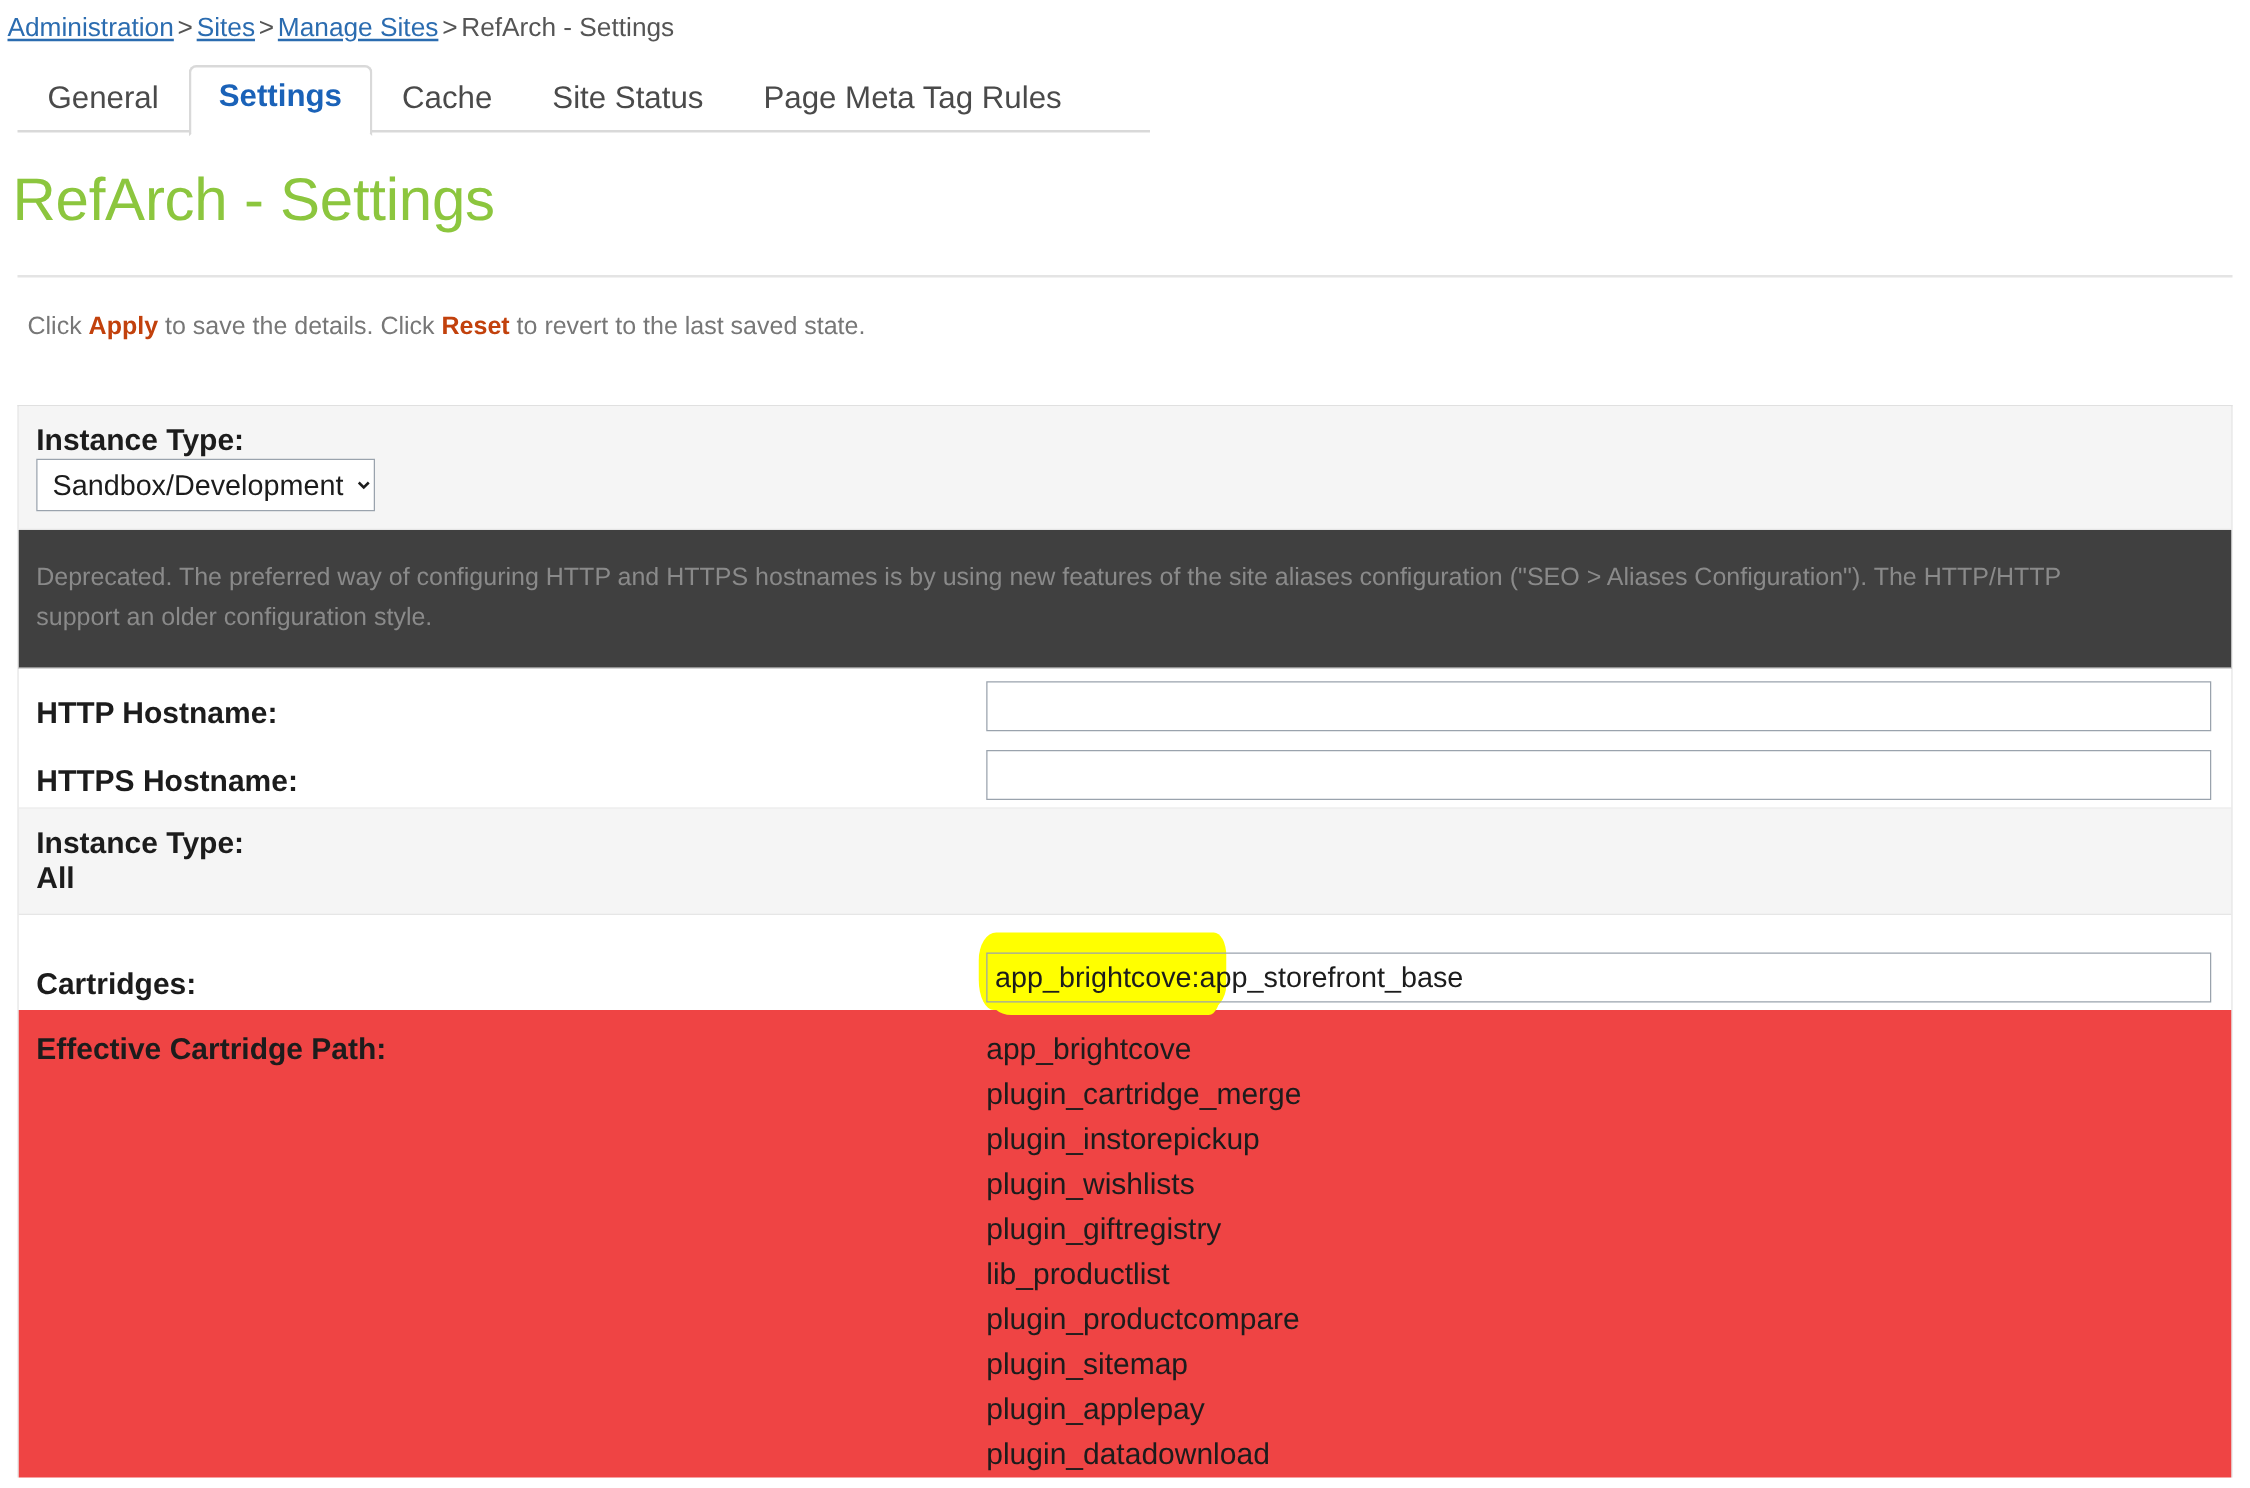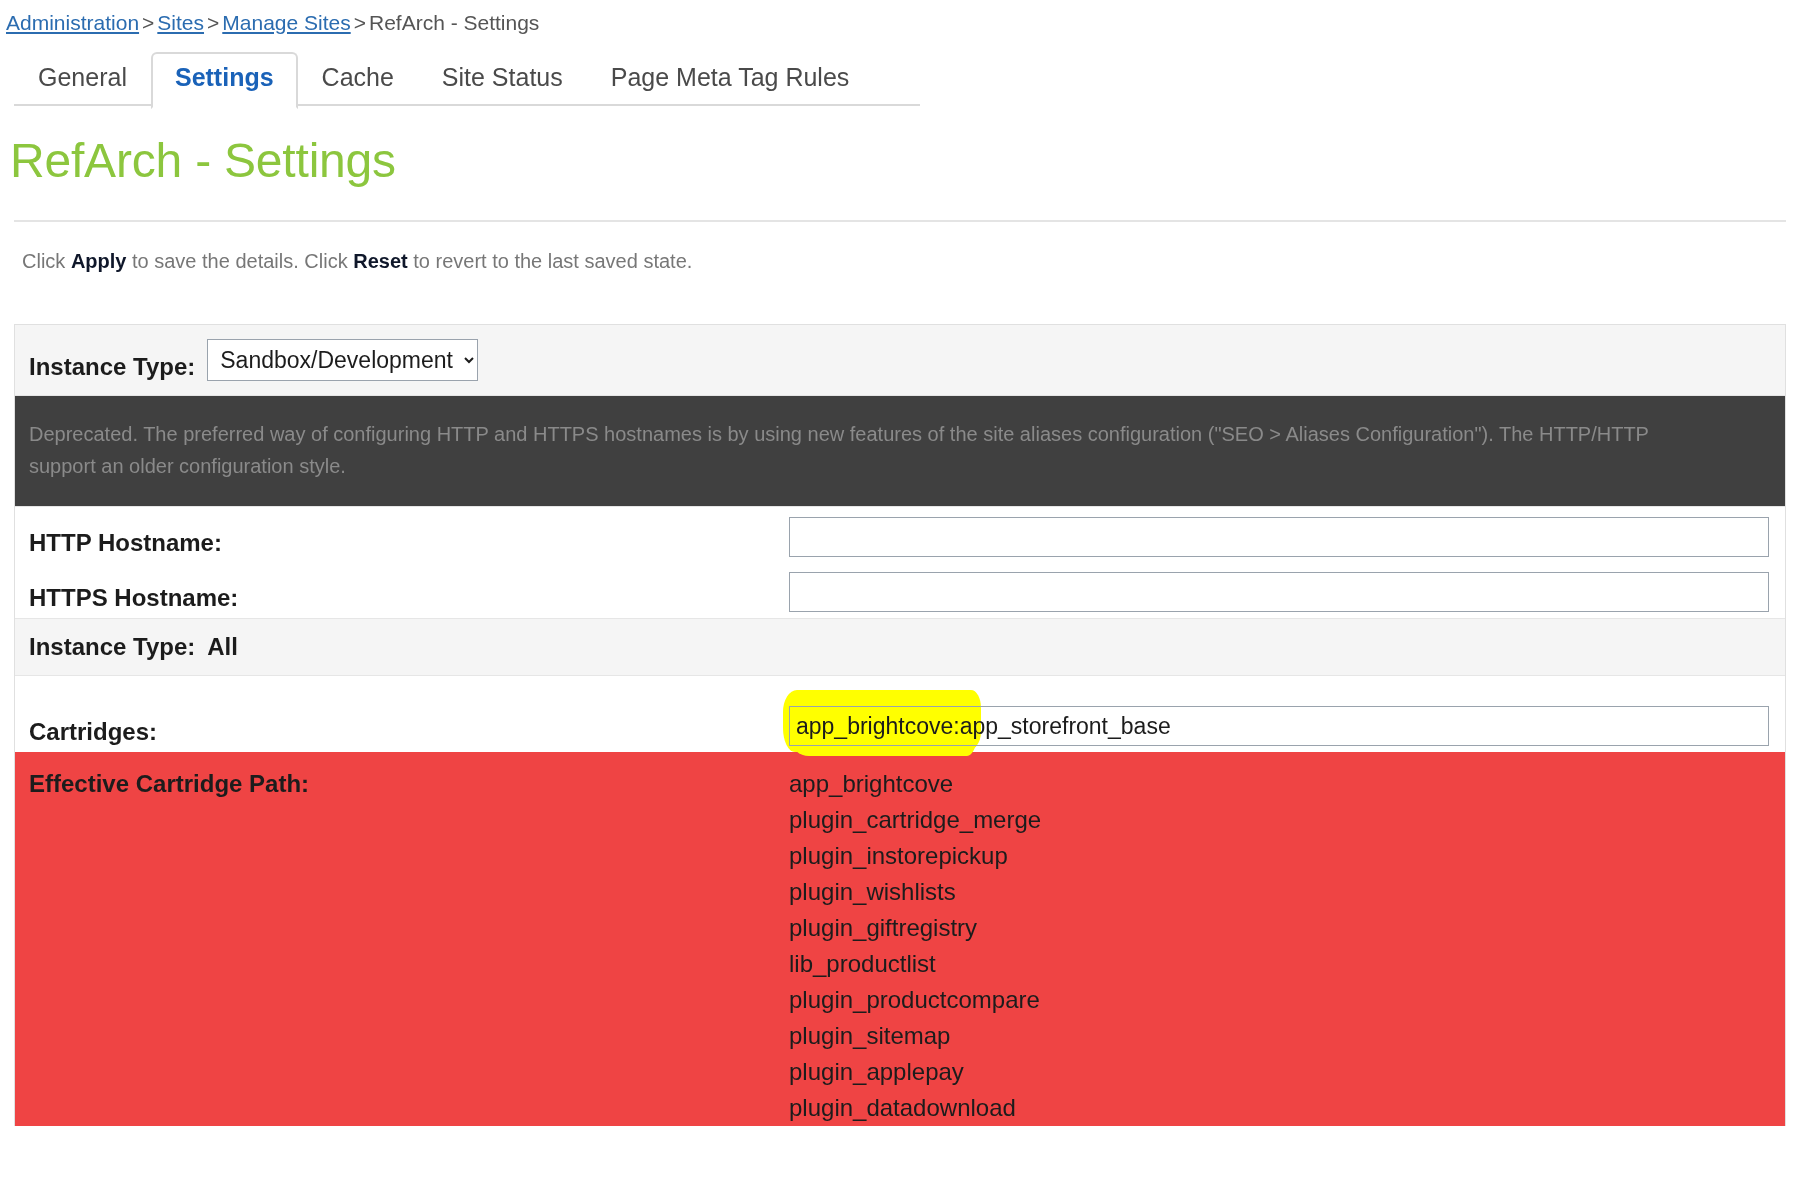--- a/index.html
+++ b/index.html
@@ -48,21 +48,21 @@
   .tabbar .tab-underline {
     position: absolute;
     left: 14px;
     right: 880px;
     bottom: 0;
     height: 2px;
     background: #d9d9d9;
   }
   .tabs {
     display: flex;
-    align-items: flex-start;
+    align-items: center;
     height: 54px;
   }
   .tab {
     font-size: 25px;
     color: #4a4a4a;
     padding: 8px 22px 13px 22px;
     line-height: 30px;
     cursor: pointer;
     border: 2px solid transparent;
     border-bottom: none;
@@ -97,38 +97,39 @@
     background: #e4e4e4;
     margin: 30px 14px 0 14px;
   }
 
   .instruction {
     font-size: 20px;
     color: #777777;
     margin: 26px 0 0 22px;
     line-height: 26px;
   }
-  .instruction b { color: #0f172a; }
+  .instruction b { color: #c2410c; }
 
   
   .settings-table {
     margin: 50px 14px 0 14px;
     border: 1px solid #e0e0e0;
     border-bottom: none;
     box-sizing: border-box;
   }
   .band {
     background: #f5f5f5;
     border-bottom: 1px solid #e6e6e6;
     padding: 14px 0 14px 14px;
     box-sizing: border-box;
   }
   .band-row {
     display: flex;
-    align-items: flex-end;
+    align-items: flex-start;
+    flex-direction: column;
   }
   .band-label {
     font-size: 24px;
     font-weight: bold;
     color: #1c1c1c;
     margin-right: 12px;
     white-space: nowrap;
   }
   .band-value {
     font-size: 24px;

